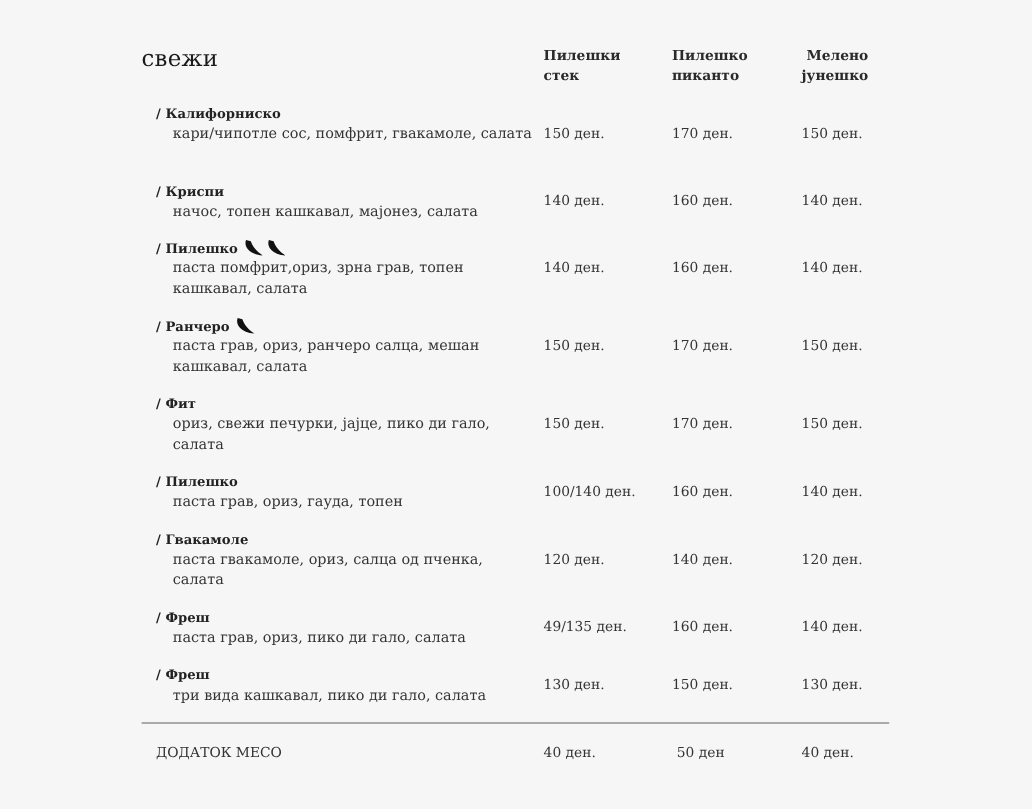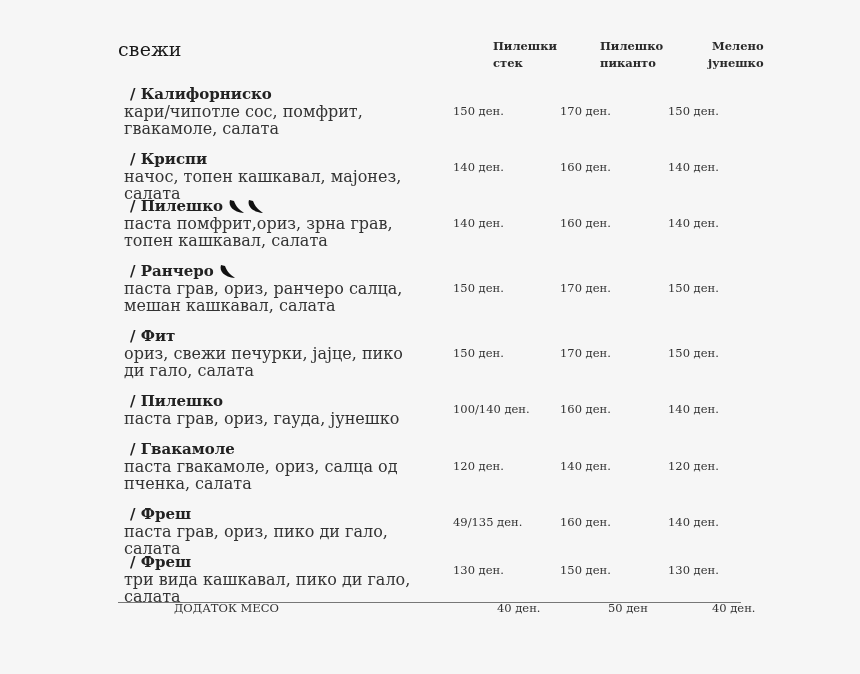--- a/index.html
+++ b/index.html
@@ -10,47 +10,47 @@
     font-family: "DejaVu Serif", "Liberation Serif", serif;
     position: relative;
     overflow: hidden;
   }
   .title {
     position: absolute; left: 118px; top: 38px;
     font-size: 19px; color: #1a1a1a; letter-spacing: 0.2px;
   }
   .colhead {
     position: absolute; top: 38px;
-    font-size: 11.5px; font-weight: bold; line-height: 17px; color: #2a2a2a; margin-left: 40px;
+    font-size: 11.5px; font-weight: bold; line-height: 17px; color: #2a2a2a;
   }
   .col1 { left: 453px; } .col2 { left: 560px; } .col3 { left: 668px; text-align: right; }
   .row { position: absolute; left: 0; width: 860px; }
   .name {
     position: absolute; left: 130px;
-    font-size: 15px; font-weight: bold; line-height: 17px; color: #222;
+    font-size: 11px; font-weight: bold; line-height: 17px; color: #222;
     white-space: nowrap;
     text-align: center;
   }
   .desc {
-    position: absolute; left: 124px; width: 300px;
-    font-size: 16px; line-height: 17px; color: #333;
+    position: absolute; left: 144px; width: 300px;
+    font-size: 12px; line-height: 17px; color: #333;
   }
   .price {
     position: absolute; font-size: 11.5px; line-height: 17px; color: #333;
     white-space: nowrap;
   }
   .chili {
     display: inline-block; vertical-align: -3px; margin-left: 4px;
   }
   .divider {
     position: absolute; left: 118px; top: 602px; width: 623px; height: 1px;
     background: #777;
   }
   .extra {
-    position: absolute; top: 600px; font-size: 11.5px; line-height: 17px; color: #333; margin-left: 44px;
+    position: absolute; top: 619px; font-size: 11.5px; line-height: 17px; color: #333;
   }
 </style>
 </head>
 <body>
 
 <div class="title">свежи</div>
 
 <div class="colhead col1"><span>Пилешки</span><br><span>стек</span></div>
 <div class="colhead col2"><span>Пилешко</span><br><span>пиканто</span></div>
 <div class="colhead col3"><span>Мелено</span><br><span>јунешко</span></div>
@@ -95,21 +95,21 @@
 <div class="row" style="top:328px">
   <div class="name" style="top:0">/ Фит</div>
   <div class="desc" style="top:17px">ориз, свежи печурки, јајце, пико ди гало, салата</div>
   <div class="price" style="left:453px;top:17px">150 ден.</div>
   <div class="price" style="left:560px;top:17px">170 ден.</div>
   <div class="price" style="left:668px;top:17px">150 ден.</div>
 </div>
 
 <div class="row" style="top:393px">
   <div class="name" style="top:0">/ Пилешко</div>
-  <div class="desc" style="top:17px">паста грав, ориз, гауда, јунешко</div>
+  <div class="desc" style="top:17px">паста грав, ориз, гауда, топен</div>
   <div class="price" style="left:453px;top:8px">100/140 ден.</div>
   <div class="price" style="left:560px;top:8px">160 ден.</div>
   <div class="price" style="left:668px;top:8px">140 ден.</div>
 </div>
 
 <div class="row" style="top:441px">
   <div class="name" style="top:0">/ Гвакамоле</div>
   <div class="desc" style="top:17px">паста гвакамоле, ориз, салца од пченка, салата</div>
   <div class="price" style="left:453px;top:17px">120 ден.</div>
   <div class="price" style="left:560px;top:17px">140 ден.</div>

